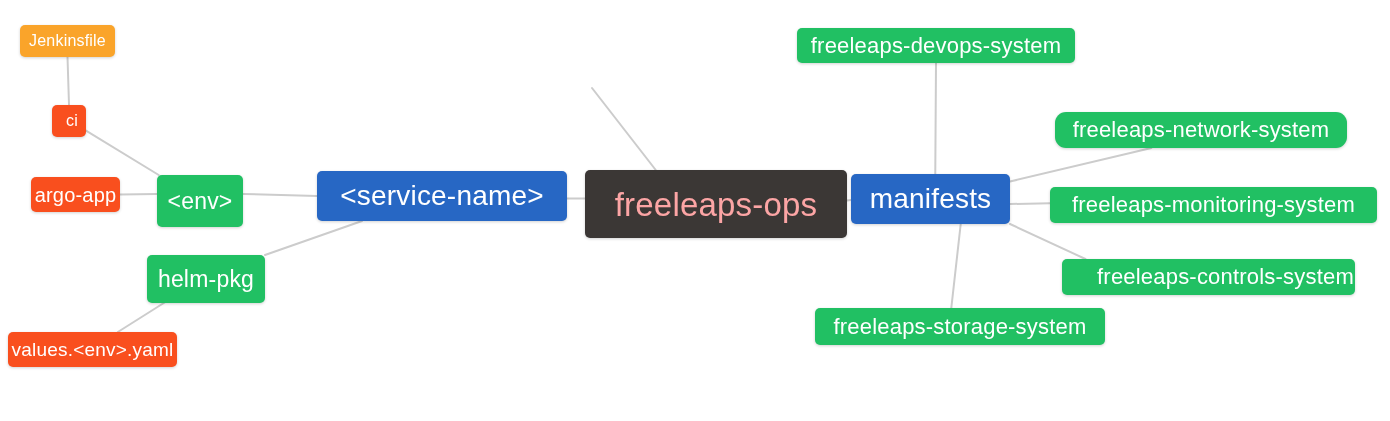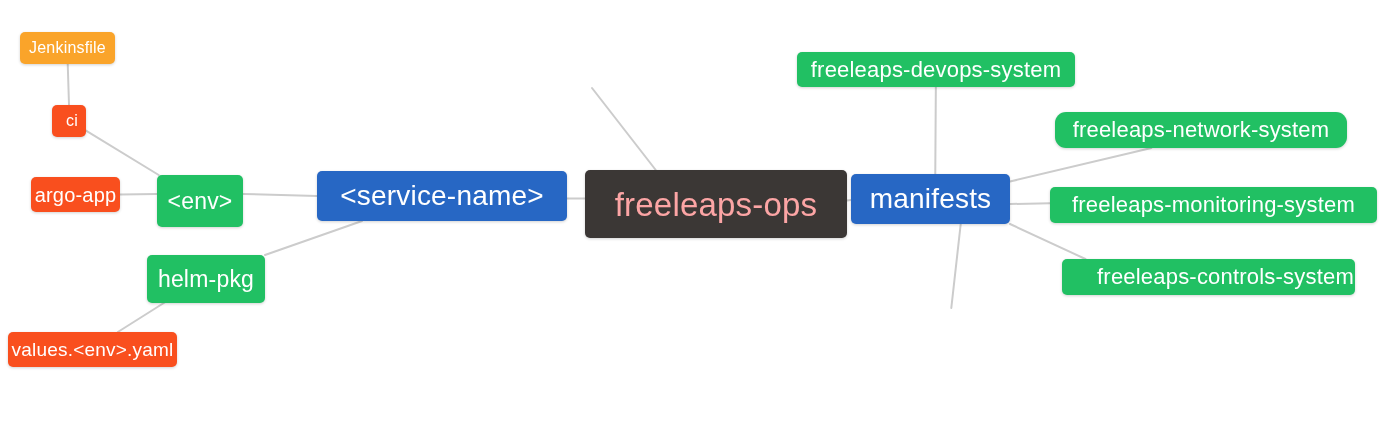--- a/index.html
+++ b/index.html
@@ -54,21 +54,21 @@
       <line x1="567" y1="198.5" x2="585" y2="198.56" stroke="#cccccc" stroke-width="2" stroke-linecap="round"></line>
       <line x1="592" y1="88" x2="655.74" y2="170" stroke="#cccccc" stroke-width="2" stroke-linecap="round"></line>
       <line x1="847" y1="200.6" x2="851" y2="200" stroke="#cccccc" stroke-width="2" stroke-linecap="round"></line>
       <line x1="935.27" y1="174" x2="936" y2="63" stroke="#cccccc" stroke-width="2" stroke-linecap="round"></line>
       <line x1="1010" y1="181.5" x2="1151.36" y2="148" stroke="#cccccc" stroke-width="2" stroke-linecap="round"></line>
       <line x1="1010" y1="204" x2="1050" y2="203.2" stroke="#cccccc" stroke-width="2" stroke-linecap="round"></line>
       <line x1="1010" y1="224" x2="1085.44" y2="259" stroke="#cccccc" stroke-width="2" stroke-linecap="round"></line>
       <line x1="960.71" y1="224" x2="951.3" y2="308" stroke="#cccccc" stroke-width="2" stroke-linecap="round"></line>
     </svg>
   <div id="nodes">
-      <div class="node" style="left: 20px; top: 25px; width: 95px; height: 32px; background: rgb(250, 164, 42); font-size: 16px; color: rgb(255, 255, 255); margin-top: 7px;">
+      <div class="node" style="left: 20px; top: 25px; width: 95px; height: 32px; background: rgb(250, 164, 42); font-size: 16px; color: rgb(255, 255, 255);">
         <span>Jenkinsfile</span>
       </div>
       <div class="node" style="left: 52px; top: 105px; width: 34px; height: 32px; background: rgb(249, 79, 30); font-size: 16px; color: rgb(255, 255, 255); padding-left: 12px;">
         <span>ci</span>
       </div>
       <div class="node" style="left: 31px; top: 177px; width: 89px; height: 35px; background: rgb(249, 79, 30); font-size: 20px; color: rgb(255, 255, 255);">
         <span>argo-app</span>
       </div>
       <div class="node" style="left: 157px; top: 175px; width: 86px; height: 52px; background: rgb(33, 192, 99); font-size: 23px; color: rgb(255, 255, 255);">
         <span>&lt;env&gt;</span>
@@ -81,26 +81,29 @@
       </div>
       <div class="node" style="left: 317px; top: 171px; width: 250px; height: 50px; background: rgb(39, 103, 196); font-size: 28px; color: rgb(255, 255, 255);">
         <span>&lt;service-name&gt;</span>
       </div>
       <div class="node" style="left: 585px; top: 170px; width: 262px; height: 68px; background: rgb(59, 55, 53); font-size: 33px; color: #fca5a5;">
         <span>freeleaps-ops</span>
       </div>
       <div class="node" style="left: 851px; top: 174px; width: 159px; height: 50px; background: rgb(39, 103, 196); font-size: 28px; color: rgb(255, 255, 255);">
         <span>manifests</span>
       </div>
-      <div class="node" style="left: 797px; top: 28px; width: 278px; height: 35px; background: rgb(33, 192, 99); font-size: 22px; color: rgb(255, 255, 255); margin-top: 24px;">
+      <div class="node" style="left: 797px; top: 28px; width: 278px; height: 35px; background: rgb(33, 192, 99); font-size: 22px; color: rgb(255, 255, 255);">
         <span>freeleaps-devops-system</span>
       </div>
       <div class="node" style="left: 1055px; top: 112px; width: 292px; height: 36px; background: rgb(33, 192, 99); font-size: 22px; color: rgb(255, 255, 255); border-radius: 11px;">
         <span>freeleaps-network-system</span>
       </div>
       <div class="node" style="left: 1050px; top: 187px; width: 327px; height: 36px; background: rgb(33, 192, 99); font-size: 22px; color: rgb(255, 255, 255);">
         <span>freeleaps-monitoring-system</span>
       </div>
       <div class="node" style="left: 1062px; top: 259px; width: 293px; height: 36px; background: rgb(33, 192, 99); font-size: 22px; color: rgb(255, 255, 255); padding-left: 40px;">
         <span>freeleaps-controls-system</span>
       </div>
+      <div class="node" style="left: 815px; top: 308px; width: 290px; height: 37px; background: rgb(33, 192, 99); font-size: 22px; color: rgb(255, 255, 255);">
+        <span>freeleaps-storage-system</span>
+      </div>
     </div>
 </div>
 
 </body></html>

